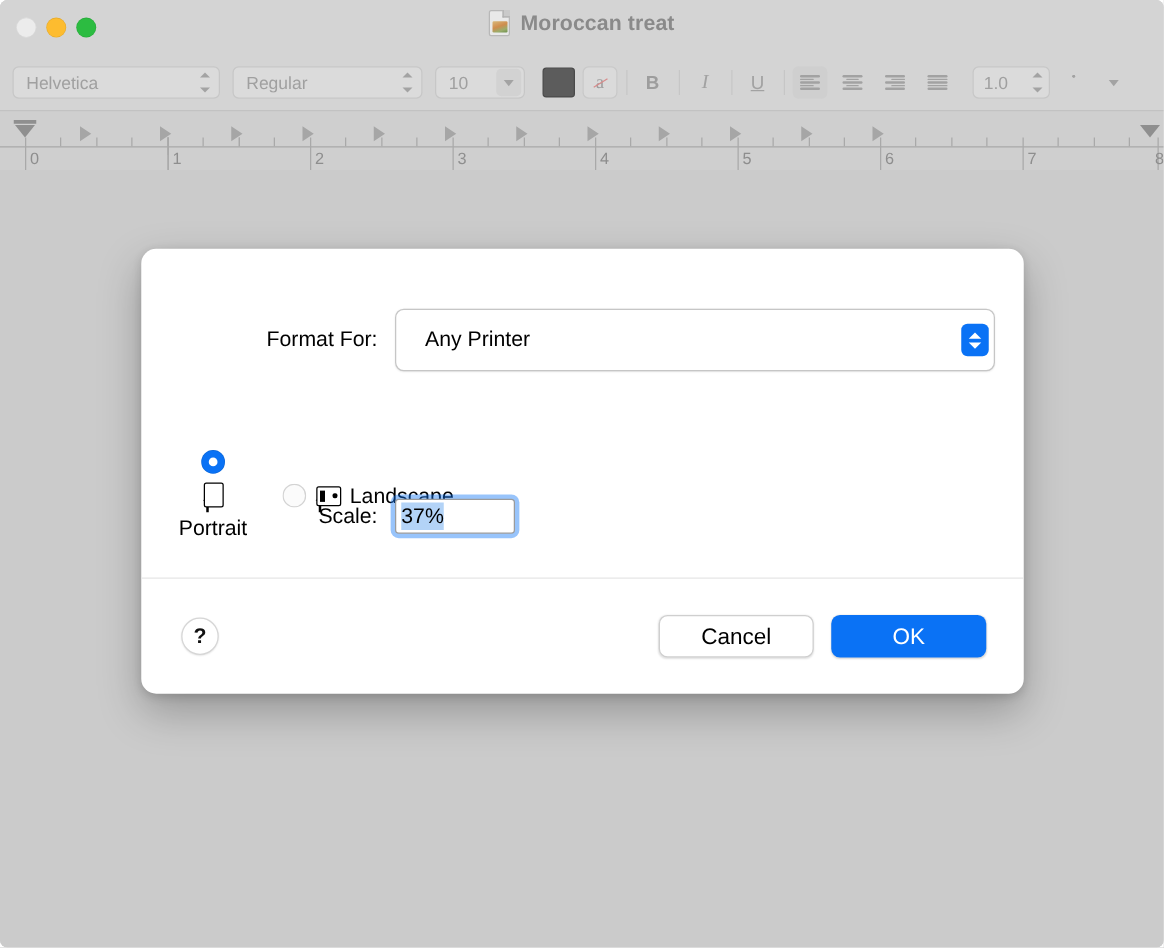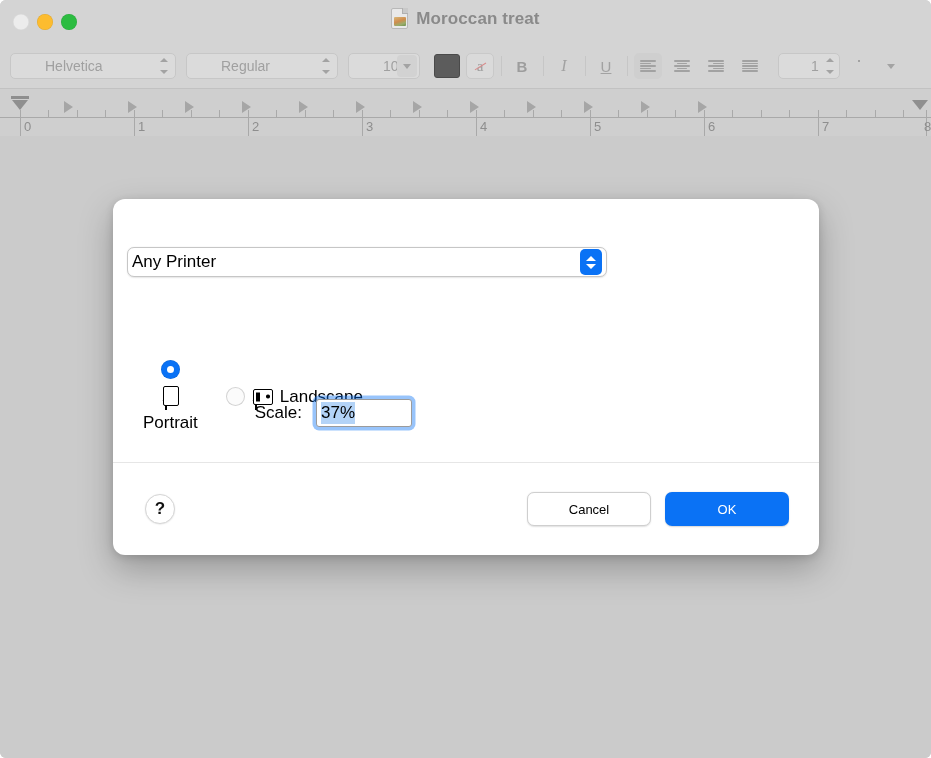--- a/index.html
+++ b/index.html
@@ -107,21 +107,21 @@
     background: #dbdbdb;
     border: 0.5px solid #c7c7c7;
     border-radius: 5px;
     display: flex;
     align-items: center;
     padding: 0 6px 0 10px;
     color: #a0a0a0;
     font-size: 14px;
     position: relative;
   }
-  .tb-field .val { flex: 1; white-space: nowrap; overflow: hidden; margin-left: 24px; }
+  .tb-field .val { flex: 1; white-space: nowrap; overflow: hidden; }
   .tb-font   { width: 166px; }
   .tb-style  { width: 152px; margin-left: 10px; }
   .tb-size   { width: 72px;  margin-left: 10px; padding-right: 2px; }
 
   .stepper {
     width: 11px; height: 16px;
     display: flex; flex-direction: column;
     justify-content: space-between;
     align-items: center;
     flex: none;
@@ -307,28 +307,28 @@
     align-items: center;
   }
   .row-label {
     font-size: 17px;
     color: #000;
     text-align: right;
     flex: none;
   }
 
   .popup {
-    height: 30px;
+    height: 50px;
     background: #fff;
     border: 0.5px solid #c6c6c6;
     border-radius: 7px;
     box-shadow: 0 0.5px 1.5px rgba(0,0,0,.10);
     display: flex;
     align-items: center;
-    padding-left: 4px;
+    padding-left: 23px;
     padding-right: 4px;
     position: relative;
   }
   .popup .ptext {
     font-size: 17px;
     color: #000;
     white-space: nowrap;
     flex: 1;
   }
   .popup .ptext .dim { color: #8e8e93; }
@@ -436,21 +436,21 @@
     border: 0.5px solid #d6d6d6;
     box-shadow: 0 0.5px 1.5px rgba(0,0,0,.12);
     display: flex; align-items: center; justify-content: center;
     font-size: 17px; font-weight: bold; color: #111;
     flex: none;
   }
   .footer-spacer { flex: 1; }
   .btn {
     height: 34px;
     border-radius: 7px;
-    font-size: 13px;
+    font-size: 18px;
     display: flex; align-items: center; justify-content: center;
     flex: none;
   }
   .btn.cancel {
     width: 124px;
     background: #fff;
     border: 0.5px solid #cfcfcf;
     box-shadow: 0 0.5px 1.5px rgba(0,0,0,.12);
     color: #000;
   }
@@ -663,20 +663,21 @@
     <div class="rulnum" style="left:822px">7</div>
     <div class="rulnum" style="left:924px">8</div>
   </div>
 
   <div class="canvas"></div>
 
   <div class="sheet">
     <div class="sheet-body">
 
       <div class="row" style="left:0; top:48px; width:100%;">
+        <span class="row-label" style="width:189px;">Format For:</span>
         <div class="popup" style="width:480px; margin-left:14px;">
           <span class="ptext">Any Printer</span>
           <span class="bluechev">
               <i class="u"></i>
               <i class="d"></i>
             </span>
         </div>
       </div>
 
 

